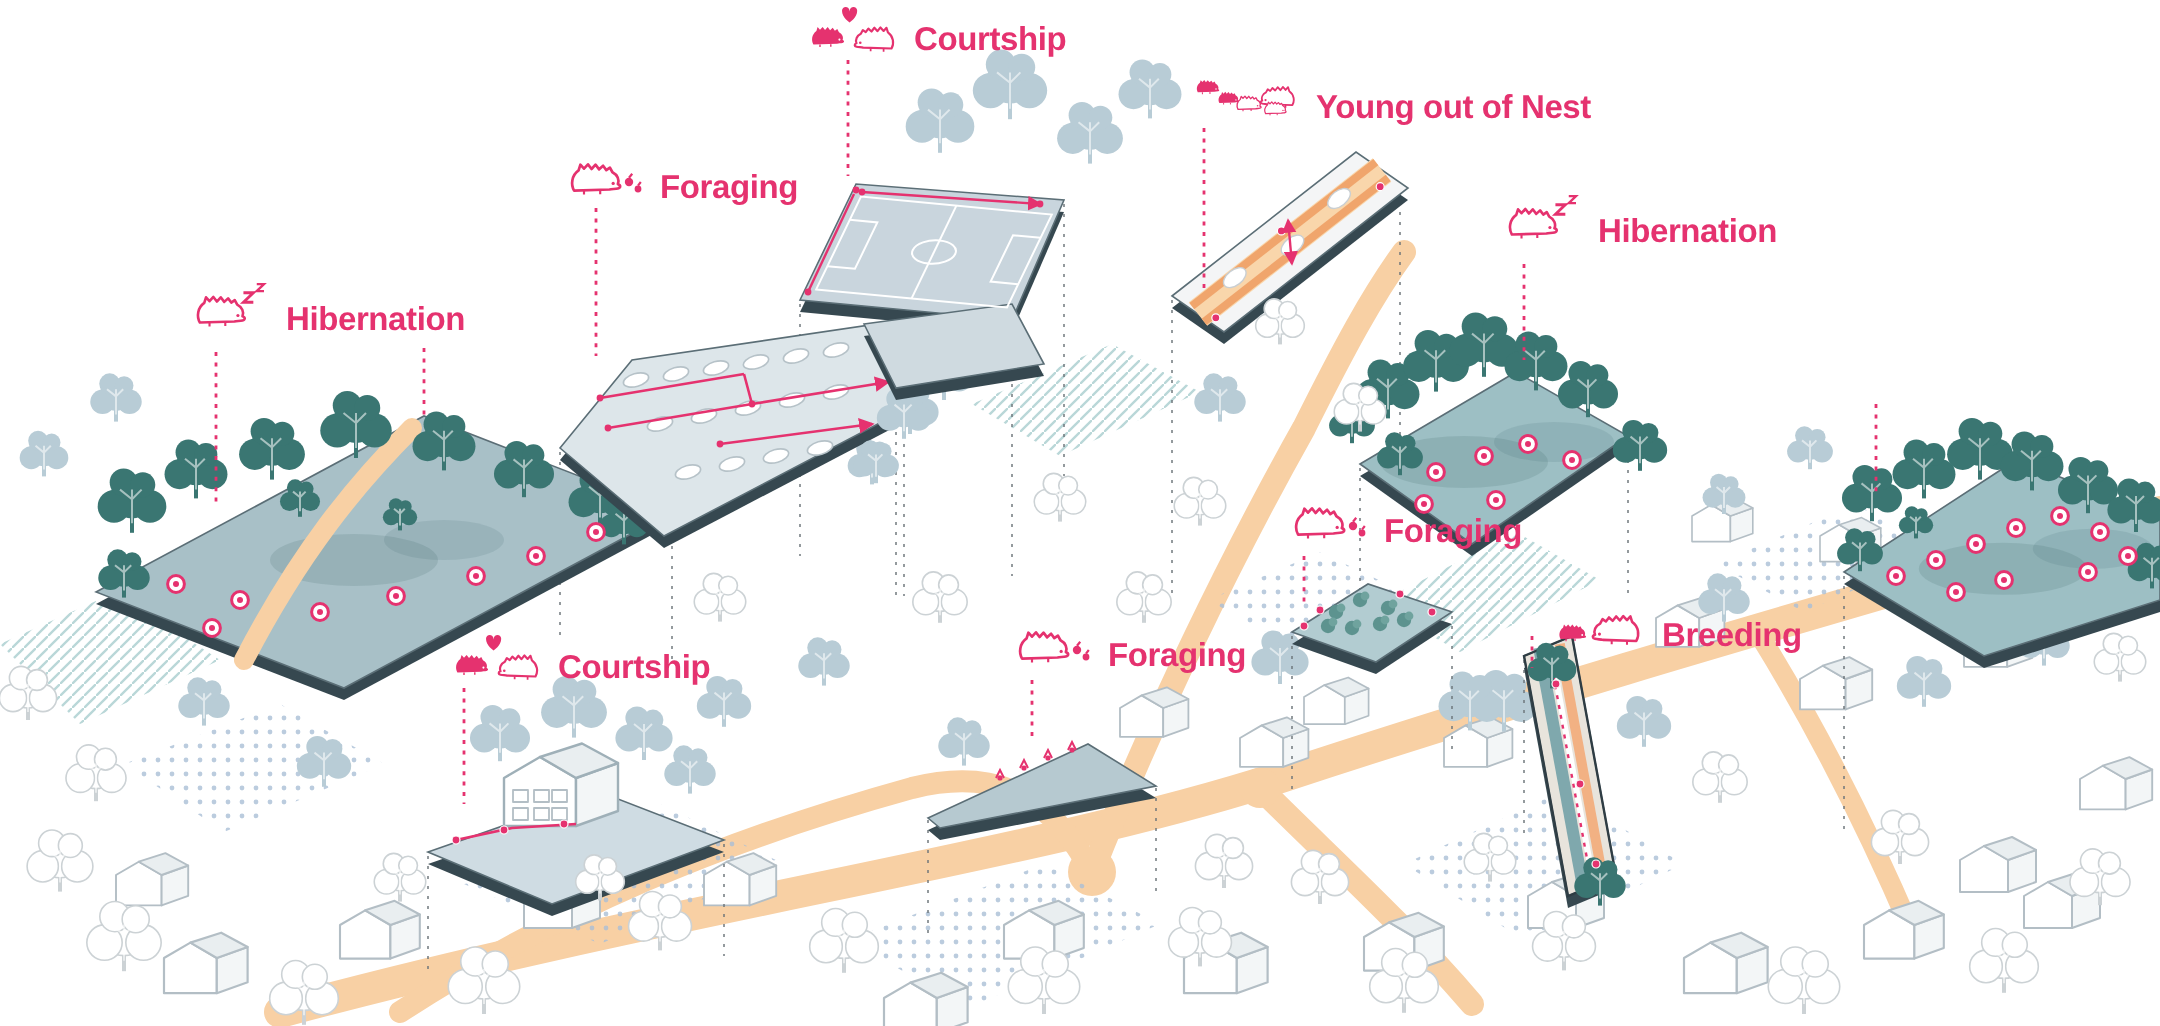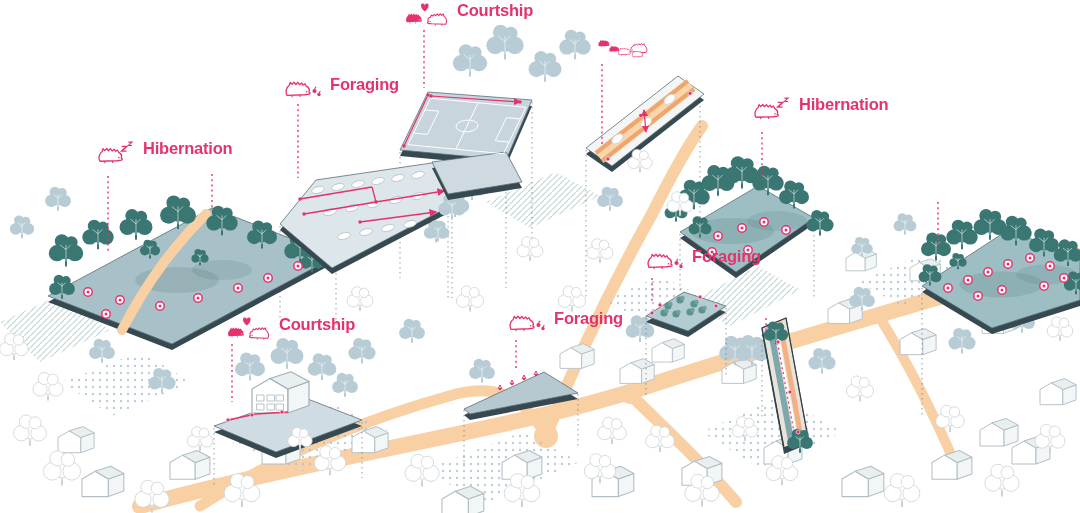--- a/index.html
+++ b/index.html
@@ -1,19 +1,19 @@
 <!DOCTYPE html>
 <html><head>
 <meta charset="utf-8">
 <style>
   html,body{margin:0;padding:0;background:#fff;}
   .stage{position:relative;width:1080px;height:513px;background:#ffffff;overflow:hidden;
          font-family:"Liberation Sans",sans-serif;}
   #scene{position:absolute;left:0;top:0;}
-  .ann{position:absolute;display:flex;align-items:flex-start;gap:7px;color:#e5326f;
+  .ann{position:absolute;display:flex;align-items:flex-end;gap:7px;color:#e5326f;
        font-weight:700;font-size:16.5px;line-height:1;letter-spacing:-0.2px;white-space:nowrap;}
   .ann svg{display:block;flex:0 0 auto;}
   .defs{position:absolute;width:0;height:0;overflow:hidden;}
 </style>
 </head>
 <body>
 
 <svg class="defs" aria-hidden="true">
   <defs>
     <g id="hh-o">
@@ -1288,38 +1288,45 @@
   <div class="ann" style="left:404px;top:2px">
     <svg width="46" height="26" viewBox="0 0 46 26">
         <use href="#ic-courtship"></use>
       </svg>
     <span>Courtship</span>
   </div>
   <div class="ann" style="left:597px;top:34px">
     <svg width="54" height="28" viewBox="0 0 54 28">
         <use href="#ic-young"></use>
       </svg>
+    <span>Young out of Nest</span>
   </div>
   <div class="ann" style="left:752px;top:96px">
     <svg width="40" height="28" viewBox="0 0 42 28">
         <use href="#ic-hibernation"></use>
       </svg>
     <span>Hibernation</span>
   </div>
   <div class="ann" style="left:645px;top:248px">
     <svg width="40" height="26" viewBox="0 0 40 26">
         <use href="#ic-foraging"></use>
       </svg>
     <span>Foraging</span>
   </div>
   <div class="ann" style="left:507px;top:310px">
     <svg width="40" height="26" viewBox="0 0 40 26">
         <use href="#ic-foraging"></use>
       </svg>
     <span>Foraging</span>
   </div>
+  <div class="ann" style="left:778px;top:300px">
+    <svg width="46" height="26" viewBox="0 0 46 26">
+        <use href="#ic-breeding"></use>
+      </svg>
+    <span>Breeding</span>
+  </div>
   <div class="ann" style="left:226px;top:316px">
     <svg width="46" height="26" viewBox="0 0 46 26">
         <use href="#ic-courtship"></use>
       </svg>
     <span>Courtship</span>
   </div>
 </div>
 
 </body></html>

